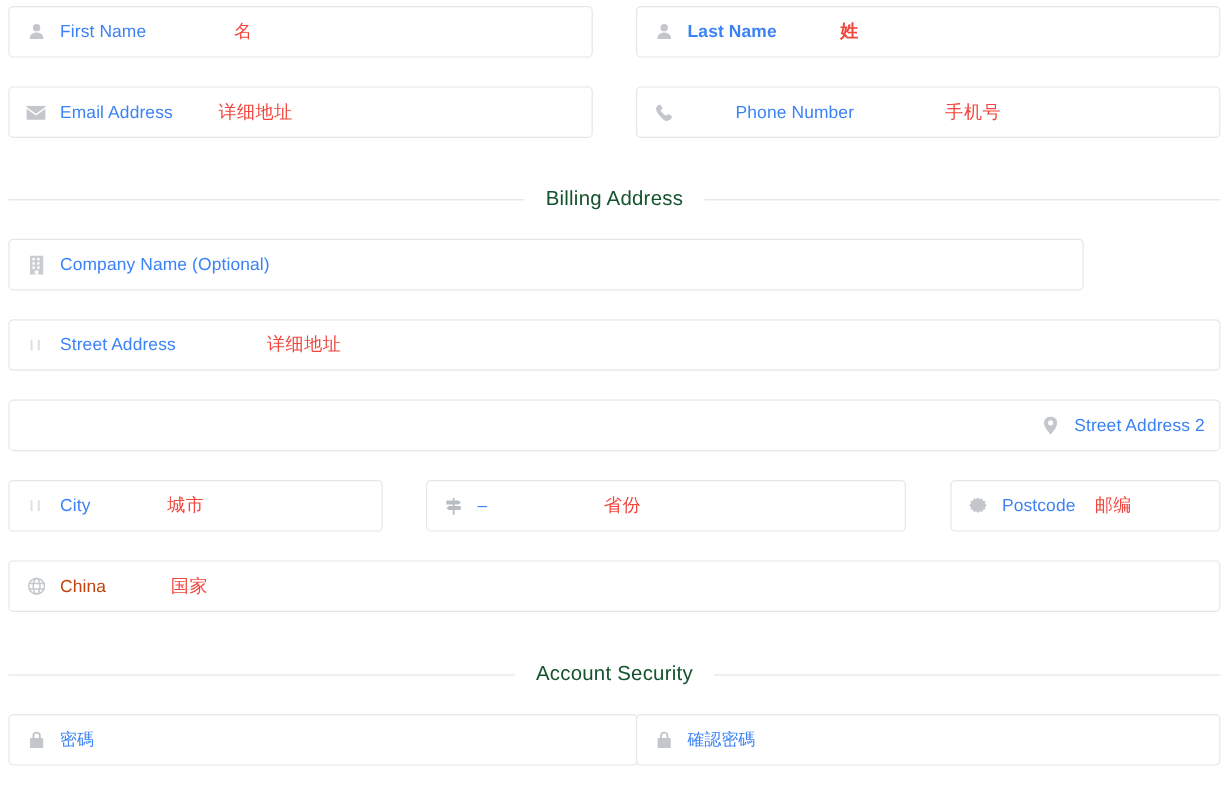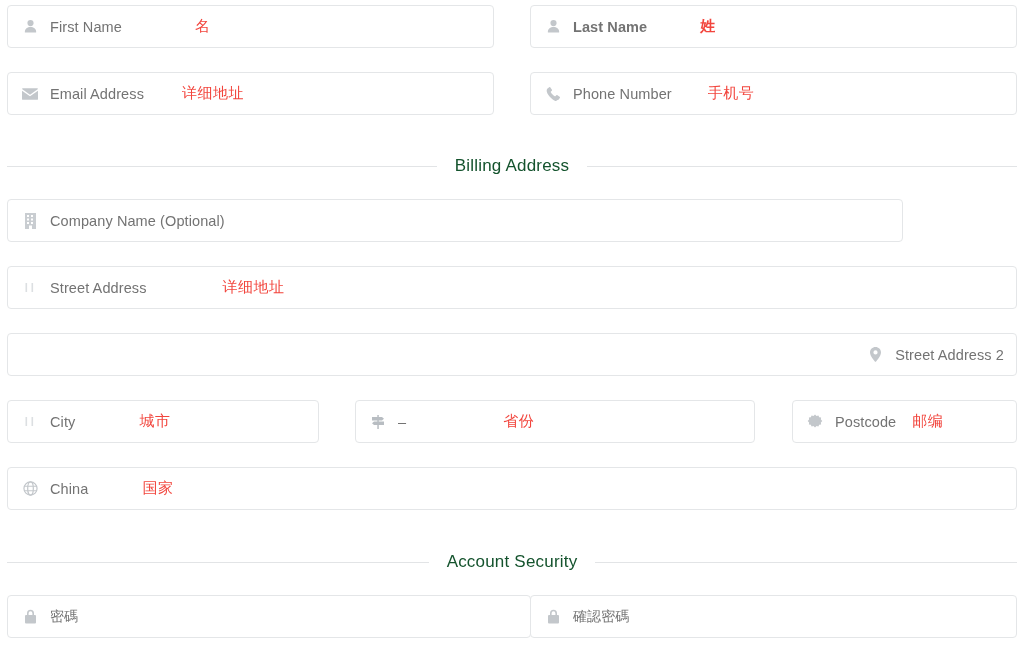--- a/index.html
+++ b/index.html
@@ -42,25 +42,25 @@
     height: 20px;
     margin-right: 10px;
     display: inline-flex;
     align-items: center;
     justify-content: center;
     color: #c3c7cb;
   }
   .field .icon svg { display: block; }
   .field .label {
     font-size: 14.5px;
-    color: #737373;
+    color: #3b82f6;
     white-space: nowrap;
     letter-spacing: 0.1px;
   }
-  .field .label.filled { color: #737373; }
+  .field .label.filled { color: #c2410c; }
   .field .annot {
     font-size: 15px;
     color: #f2453d;
     white-space: nowrap;
     letter-spacing: 0.5px;
     font-family: "DejaVu Sans", "Liberation Sans", sans-serif;
   }
   .field .label.cjk {
     font-family: "DejaVu Sans", "Liberation Sans", sans-serif;
     font-size: 14px;
@@ -85,21 +85,21 @@
     font-size: 17px;
     color: #14532d;
     letter-spacing: 0.2px;
     padding: 0 4px;
   }
 
   
   #f-first    { left: 7px;   top: 5px;   width: 487px; }
   #f-last     { left: 530px; top: 5px;   width: 487px; font-weight: bold; }
   #f-email    { left: 7px;   top: 72px;  width: 487px; }
-  #f-phone    { left: 530px; top: 72px;  width: 487px; }
+  #f-phone    { left: 530px; top: 72px;  width: 487px; gap: 40px; }
 
   #div-billing { top: 156px; }
 
   #f-company  { left: 7px;   top: 199px; width: 896px; }
   #f-street   { left: 7px;   top: 266px; width: 1010px; }
   #f-street2  { left: 7px;   top: 333px; width: 1010px; justify-content: flex-end; }
 
   #f-city     { left: 7px;   top: 400px; width: 312px; }
   #f-province { left: 355px; top: 400px; width: 400px; }
   #f-postcode { left: 792px; top: 400px; width: 225px; }

